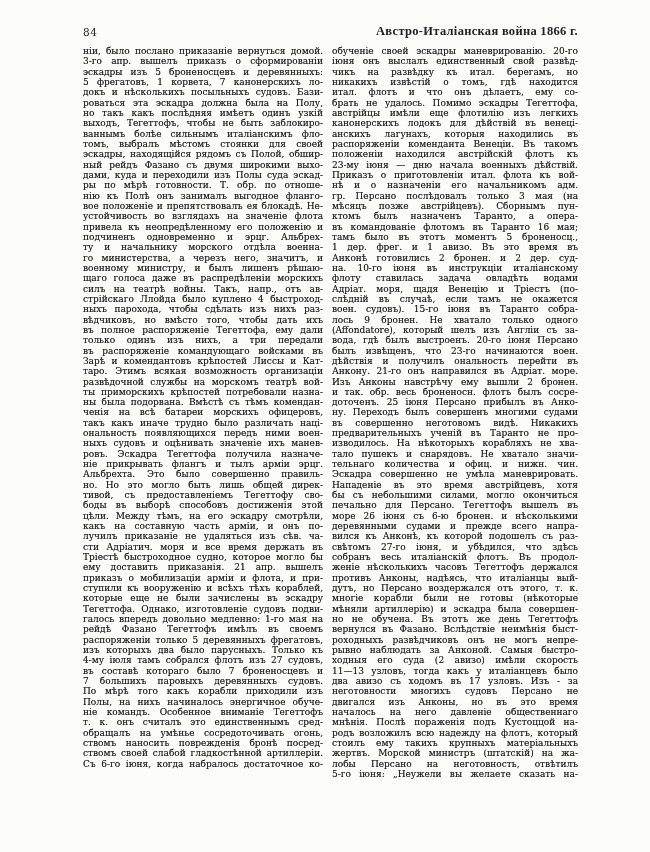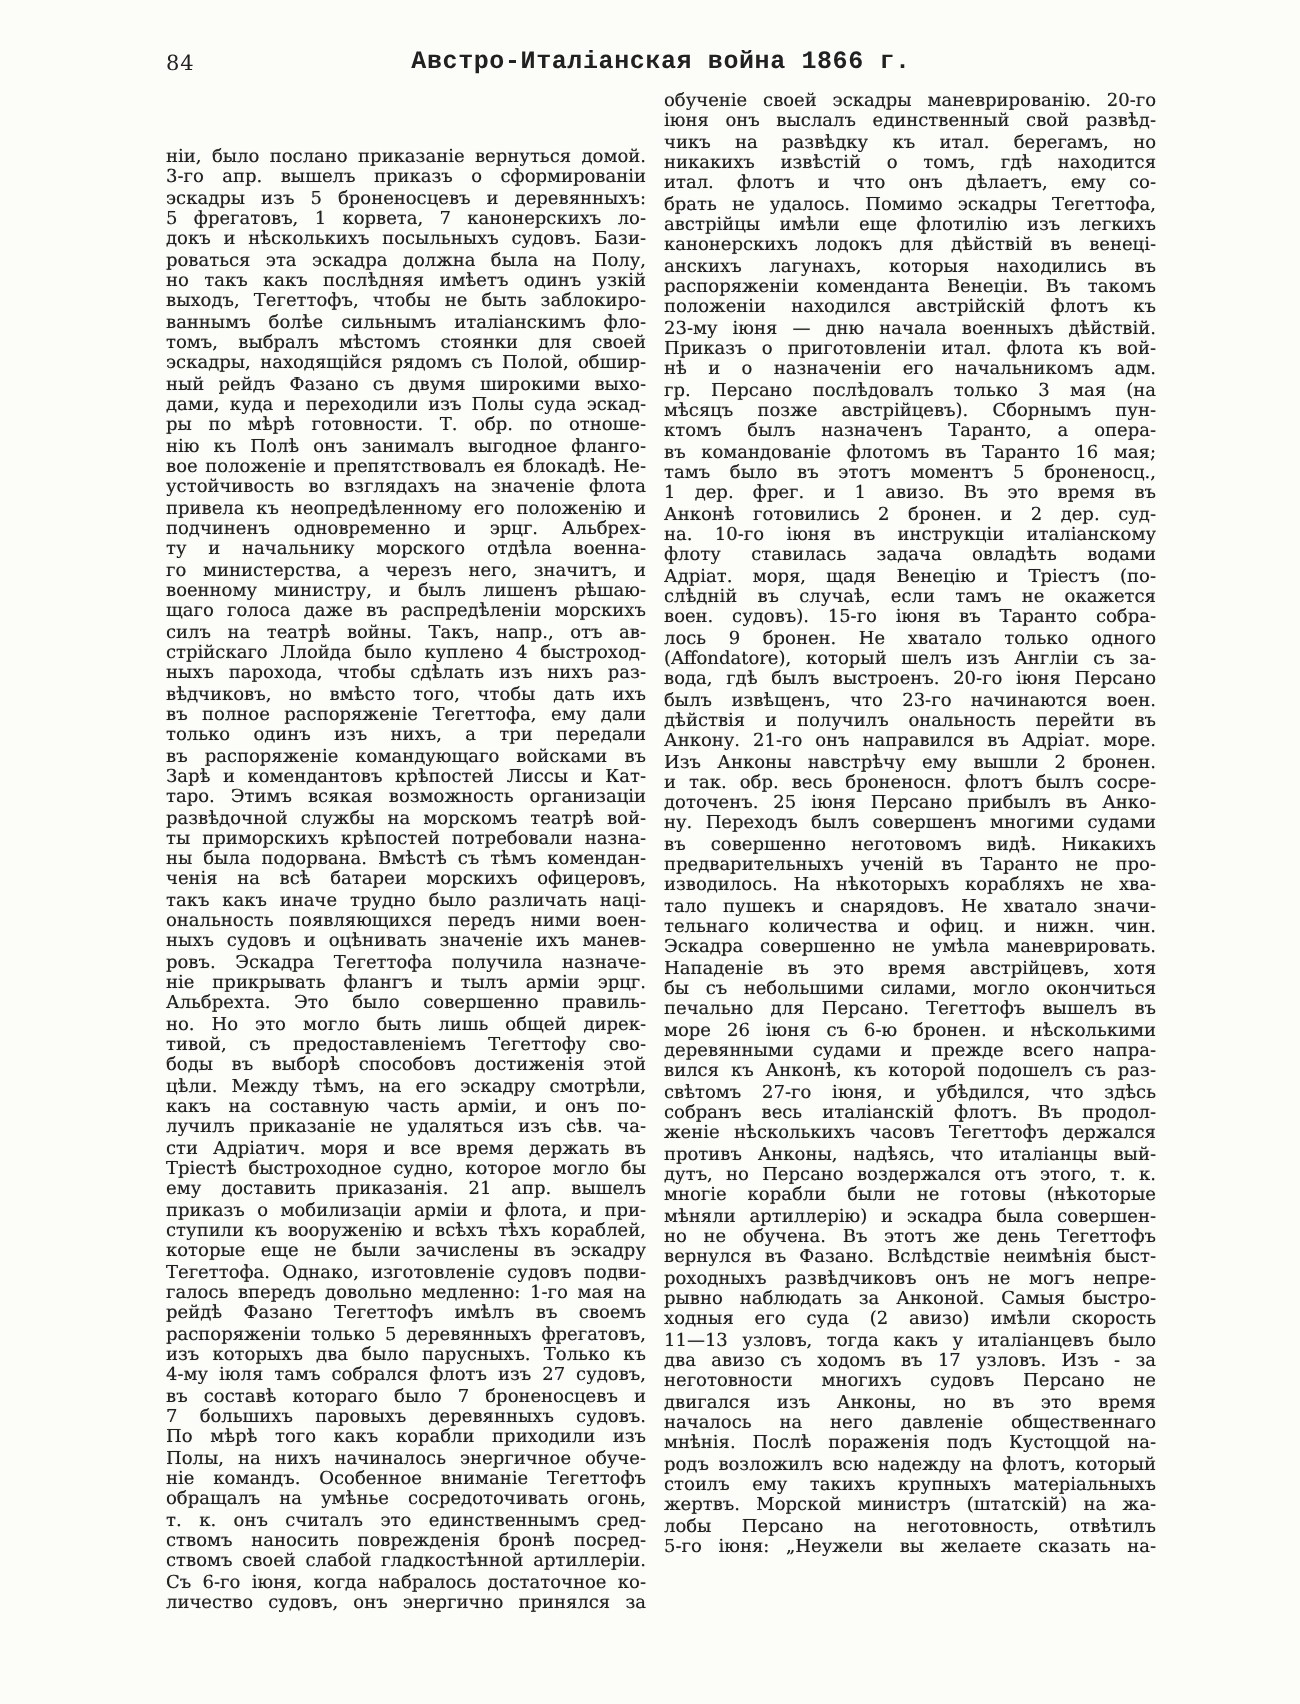--- a/index.html
+++ b/index.html
@@ -32,38 +32,38 @@
     left: 0;
     top: 2px;
     font-size: 10.5px;
     letter-spacing: 0.5px;
   }
   .page-title {
     position: absolute;
     left: 0;
     right: 0;
     top: 0;
-    text-align: center;
-    font-family: Liberation Mono, monospace;
+    text-align: right;
+    font-family: Liberation Serif, serif;
     font-weight: bold;
     font-size: 12.5px;
     letter-spacing: 0.3px;
   }
   .text-block {
     position: absolute;
     top: 46px;
     left: 83px;
     width: 495px;
     display: flex;
     gap: 9px;
   }
   .column {
     display: block;
   }
-  .column.left  { width: 240px; margin-top: 28px; }
+  .column.left  { width: 240px; }
   .column.right { width: 246px; }
   .line {
     height: 10.33px;
     line-height: 10.33px;
     font-size: 9px;
     text-align: justify;
     text-align-last: justify;
     white-space: normal;
     overflow: visible;
     
@@ -140,26 +140,25 @@
         <div class="line">галось впередъ довольно медленно: 1-го мая на</div>
         <div class="line">рейдѣ Фазано Тегеттофъ имѣлъ въ своемъ</div>
         <div class="line">распоряженіи только 5 деревянныхъ фрегатовъ,</div>
         <div class="line">изъ которыхъ два было парусныхъ. Только къ</div>
         <div class="line">4-му іюля тамъ собрался флотъ изъ 27 судовъ,</div>
         <div class="line">въ составѣ котораго было 7 броненосцевъ и</div>
         <div class="line">7 большихъ паровыхъ деревянныхъ судовъ.</div>
         <div class="line">По мѣрѣ того какъ корабли приходили изъ</div>
         <div class="line">Полы, на нихъ начиналось энергичное обуче-</div>
         <div class="line">ніе командъ. Особенное вниманіе Тегеттофъ</div>
+        <div class="line">т. к. онъ считалъ это единственнымъ сред-</div>
         <div class="line">обращалъ на умѣнье сосредоточивать огонь,</div>
-        <div class="line">т. к. онъ считалъ это единственнымъ сред-</div>
         <div class="line">ствомъ наносить поврежденія бронѣ посред-</div>
         <div class="line">ствомъ своей слабой гладкостѣнной артиллеріи.</div>
         <div class="line">Съ 6-го іюня, когда набралось достаточное ко-</div>
-        <div class="line">личество судовъ, онъ энергично принялся за</div>
       </div>
     <div class="column right">
         <div class="line">обученіе своей эскадры маневрированію. 20-го</div>
         <div class="line">іюня онъ выслалъ единственный свой развѣд-</div>
         <div class="line">чикъ на развѣдку къ итал. берегамъ, но</div>
         <div class="line">никакихъ извѣстій о томъ, гдѣ находится</div>
         <div class="line">итал. флотъ и что онъ дѣлаетъ, ему со-</div>
         <div class="line">брать не удалось. Помимо эскадры Тегеттофа,</div>
         <div class="line">австрійцы имѣли еще флотилію изъ легкихъ</div>
         <div class="line">канонерскихъ лодокъ для дѣйствій въ венеці-</div>

